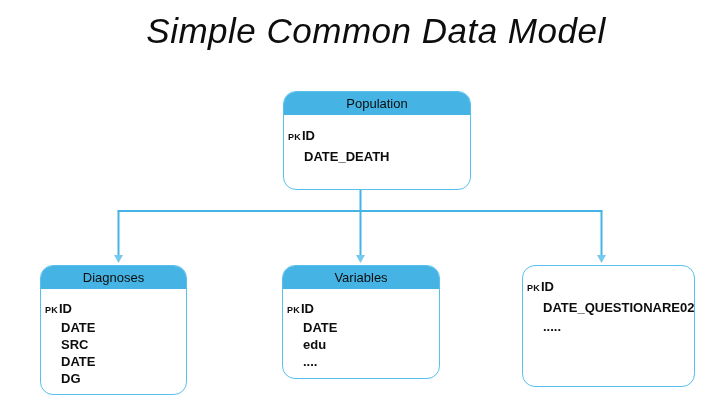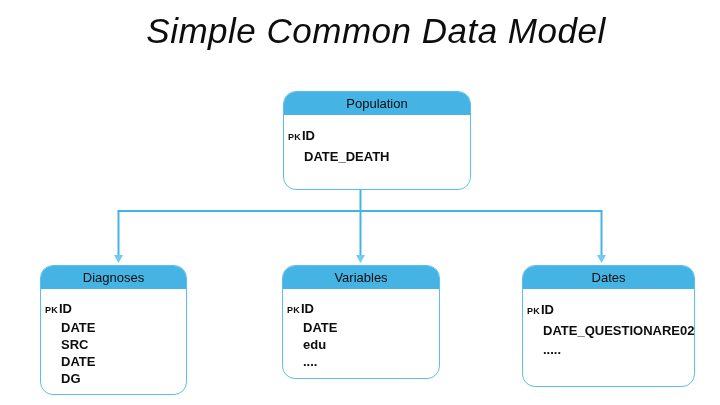--- a/index.html
+++ b/index.html
@@ -125,23 +125,20 @@
       <div class="row">
         <span class="pk">PK</span><span>ID</span>
       </div>
       <div class="row indent"><span>DATE</span></div>
       <div class="row indent"><span>edu</span></div>
       <div class="row indent"><span>....</span></div>
     </div>
   </div>
 
   <div class="entity e-dates">
-    <div class="entity-header">
-      <span>Dates</span>
-    </div>
     <div class="entity-body">
       <div class="row">
         <span class="pk">PK</span><span>ID</span>
       </div>
       <div class="row indent"><span>DATE_QUESTIONARE02</span></div>
       <div class="row indent"><span>.....</span></div>
     </div>
   </div>
 
 </div>

